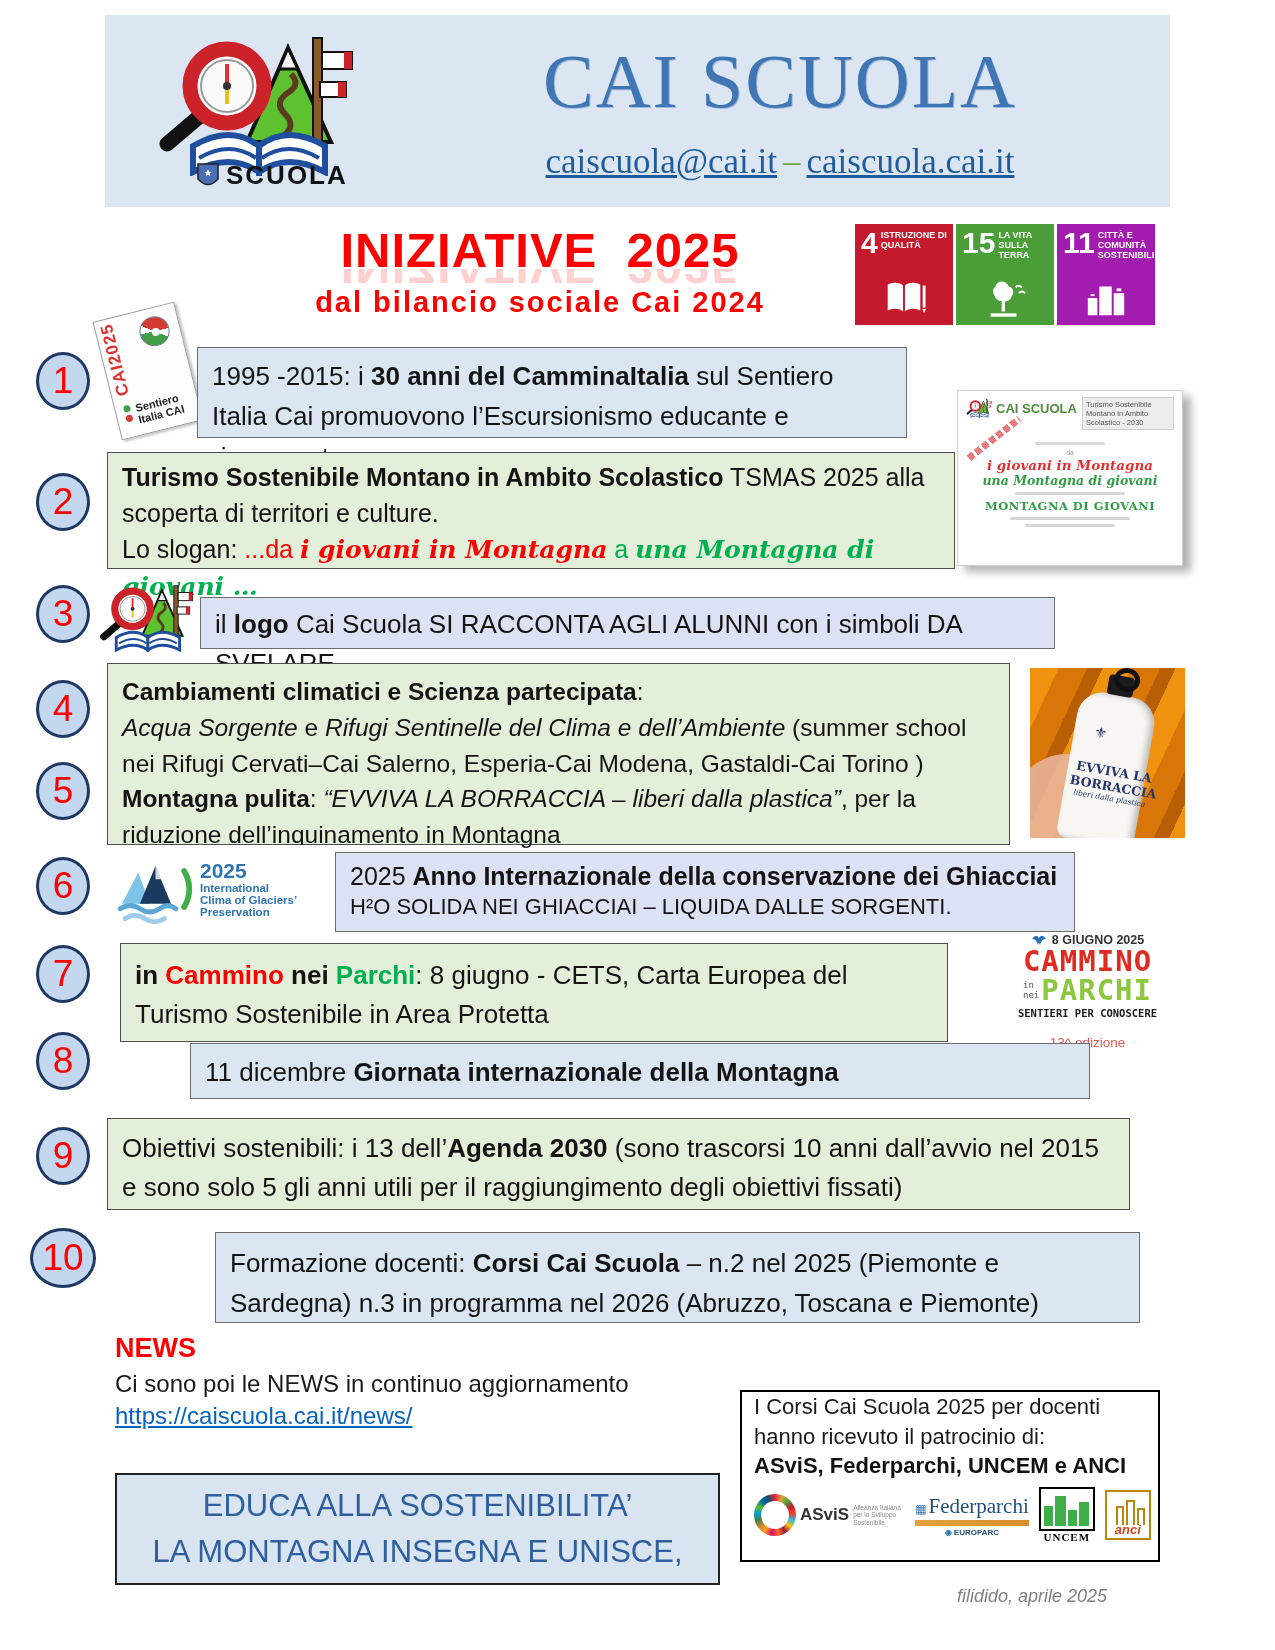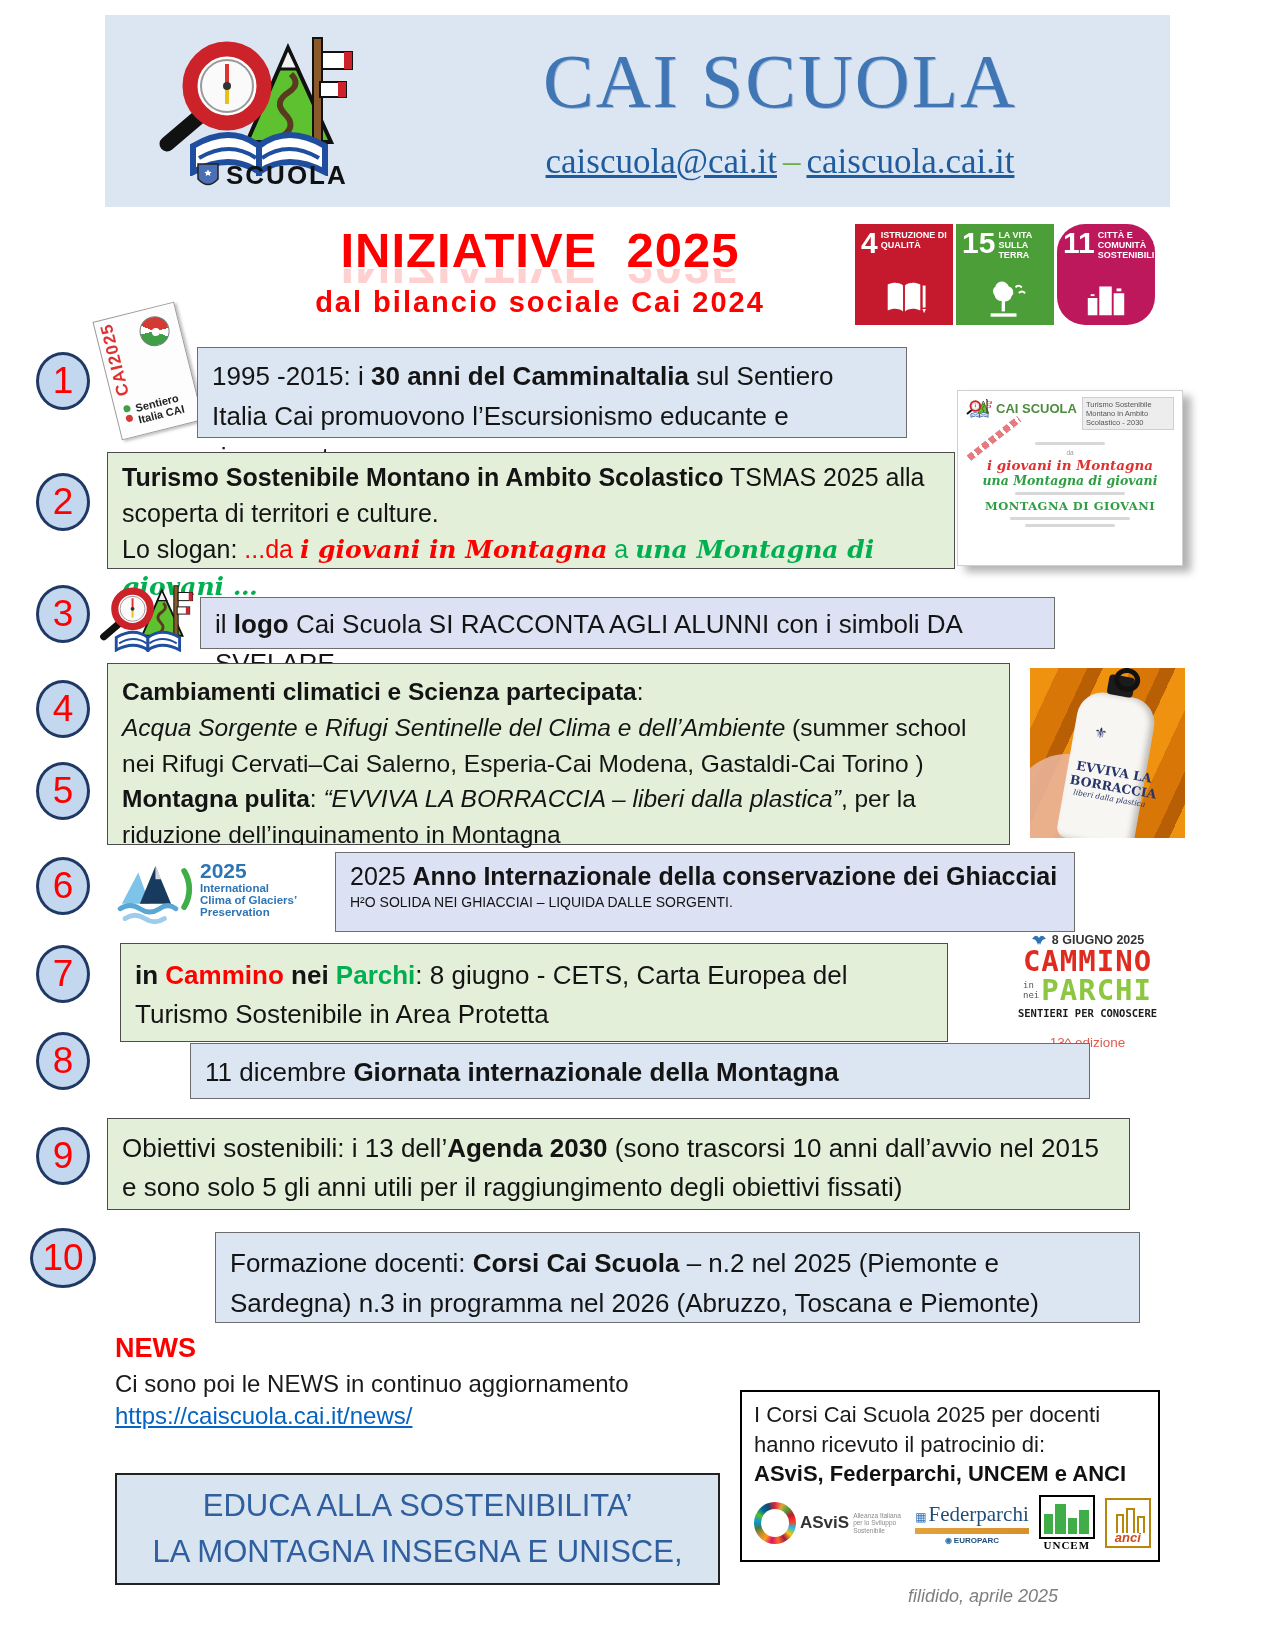--- a/index.html
+++ b/index.html
@@ -107,21 +107,21 @@
   
   .news-label { left:115px; top:1333px; color:#fe0000; font-size:27px; font-weight:600; }
   .news-text  { left:115px; top:1370px; font-size:24px; color:#1a1a1a; }
   .news-link  { left:115px; top:1402px; font-size:24px; }
   .news-link a { color:#0563c1; text-decoration:underline; }
 
   .slogan-box { left:115px; top:1473px; width:605px; height:112px; background:#d9e4f1; border:2px solid #222;
     display:flex; flex-direction:column; align-items:center; justify-content:center; gap:10px;
     color:#2f5f9e; font-size:31px; text-align:center; }
 
-  .patron-box { left:740px; top:1390px; width:420px; height:172px; background:#fff; border:2px solid #000; padding:8px 12px 6px; }
+  .patron-box { left:740px; top:1390px; width:420px; height:172px; background:#fff; border:2px solid #000; padding:0 12px 6px; }
   .patron-box .pt { font-size:22px; line-height:1.35; color:#1a1a1a; }
   .patron-box .pb { font-size:22px; font-weight:700; margin-top:2px; }
   .patron-logos { display:flex; align-items:center; gap:10px; margin-top:8px; }
   .asvis { display:flex; align-items:center; gap:4px; }
   .asvis .ring { width:42px; height:42px; border-radius:50%; position:relative;
     background:conic-gradient(#e5243b,#dda63a,#4c9f38,#c5192d,#ff3a21,#26bde2,#fcc30b,#a21942,#fd6925,#dd1367,#fd9d24,#bf8b2e,#3f7e44,#0a97d9,#56c02b,#00689d,#19486a,#e5243b); }
   .asvis .ring:after { content:""; position:absolute; left:7px; top:7px; width:28px; height:28px; border-radius:50%; background:#fff; }
   .asvis .an { font-size:17px; font-weight:700; color:#333; }
   .asvis .as { font-size:6.5px; color:#8a8a8a; line-height:1.2; width:52px; }
   .feder { text-align:center; }
@@ -131,23 +131,23 @@
   .feder .fe { font-size:8px; color:#1f4e79; font-weight:700; }
   .feder .fe:before { content:"◉"; color:#2e75b6; margin-right:2px; font-size:8px; }
   .uncem { text-align:center; }
   .uncem .ubox { width:56px; height:44px; border:2px solid #000; margin:0 auto; display:flex; align-items:flex-end; justify-content:center; gap:2px; padding:3px; }
   .uncem .ubox i { background:#3fae49; display:block; }
   .uncem .un { font-family:"Liberation Serif", serif; font-weight:700; font-size:11px; color:#000; letter-spacing:1px; }
   .anci { text-align:center; }
   .anci .abox { width:46px; height:50px; border:2px solid #b8860b; margin:0 auto; position:relative; }
   .anci .abox svg { position:absolute; left:4px; top:3px; }
   .anci .an2 { position:absolute; bottom:1px; left:0; width:100%; font-weight:700; font-style:italic; font-size:13px; color:#cc4a1d; }
-  .footer-credit { left:908px; top:1586px; font-size:18px; font-style:italic; color:#7f7f7f; }
-
-  .small2 { font-size:14px; }
+  .footer-credit { left:957px; top:1586px; font-size:18px; font-style:italic; color:#7f7f7f; }
+
+  .small2 { font-size:22px; }
 </style>
 </head>
 <body>
 
 <div class="page">
 
   <svg width="0" height="0" style="position:absolute">
     <defs>
       <g id="cailogo">
 
@@ -218,21 +218,21 @@
         <span class="sdg-num">15</span>
         <span class="sdg-label">LA VITA SULLA TERRA</span>
       </div>
       <svg width="46" height="46" viewBox="0 0 48 48" fill="#fff">
         <path d="M19 7 a8 8 0 0 1 9 5 a6 6 0 0 1 3 10 a7 7 0 0 1 -10 5 a8 8 0 0 1 -8 -6 a6 6 0 0 1 1 -9 a7 7 0 0 1 5 -5 z"></path>
         <rect x="20.5" y="26" width="3.5" height="12"></rect>
         <rect x="9" y="40" width="27" height="3.5"></rect>
         <path d="M35 13 q3 -3.5 6.5 0 M38.5 19 q3 -3.5 6.5 0" stroke="#fff" stroke-width="2" fill="none"></path>
       </svg>
     </div>
-    <div class="sdg-tile" style="background: #be185d; border-radius: 28px;">
+    <div class="sdg-tile" style="background: #a21caf;">
       <div class="sdg-head">
         <span class="sdg-num">11</span>
         <span class="sdg-label">CITTÀ E COMUNITÀ SOSTENIBILI</span>
       </div>
       <svg width="46" height="46" viewBox="0 0 48 48" fill="#fff">
         <rect x="5" y="24" width="10" height="18"></rect>
           <rect x="17" y="12" width="13" height="30"></rect>
           <rect x="32" y="19" width="11" height="23"></rect>
         <rect x="8" y="20" width="4" height="2"></rect>
           <rect x="35" y="14" width="5" height="3"></rect>

